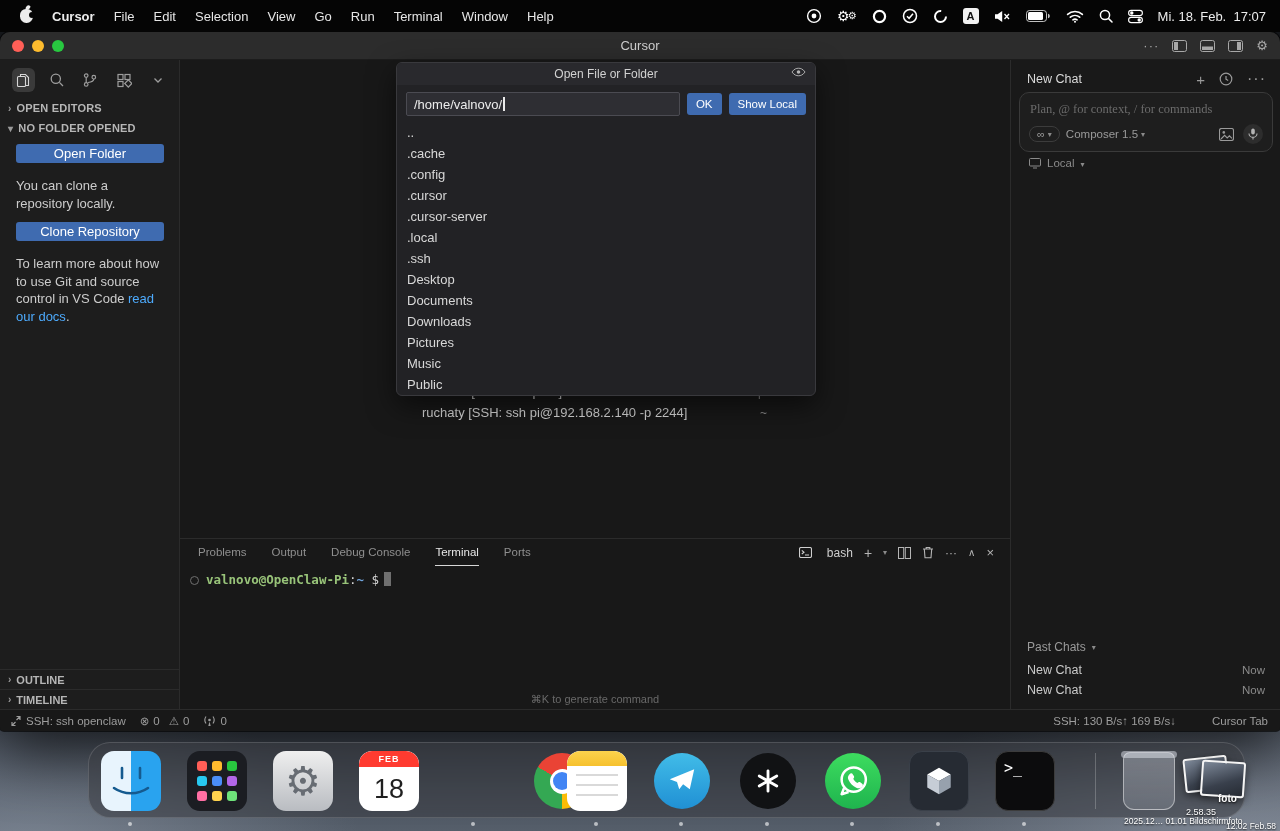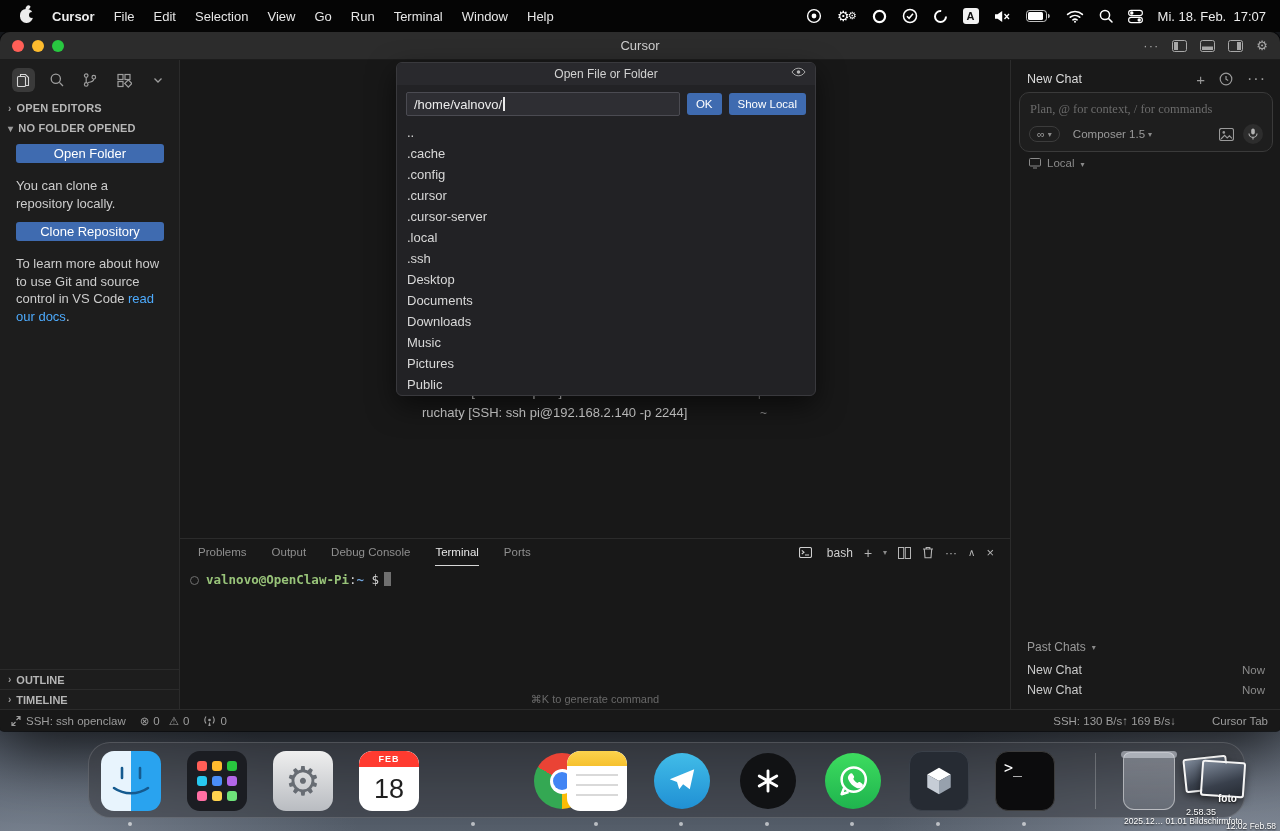--- a/index.html
+++ b/index.html
@@ -88,21 +88,21 @@
     background:#191919; border-left:1px solid #2b2b2b; }
   .chat-h { display:flex; align-items:center; padding:10px 14px 6px 16px; }
   .chat-title { font-size:12.5px; color:#dadada; }
   .chat-hi { margin-left:auto; display:flex; gap:14px; align-items:center; color:#9a9a9a; }
   .chat-card { position:absolute; left:8px; top:32px; width:254px; height:60px;
     background:#1e1e1e; border:1px solid #3a3a3a; border-radius:10px; padding:9px 10px 8px; }
   .chat-ph { font-size:12.5px; color:#6b6b6b;font-family:Liberation Serif, serif; }
   .card-ctl { position:absolute; left:9px; right:9px; bottom:7px; display:flex; align-items:center; }
   .pill { display:flex; align-items:center; gap:3px; border:1px solid #3c3c3c; border-radius:9px;
     padding:1px 7px; font-size:11px; color:#9a9a9a; }
-  .model { display:flex; align-items:center; gap:3px; margin-left:13px; font-size:11.5px; color:#9a9a9a; }
+  .model { display:flex; align-items:center; gap:3px; margin-left:6px; font-size:11.5px; color:#9a9a9a; }
   .chev { font-size:8px; color:#8a8a8a; }
   .card-icons { margin-left:auto; display:flex; gap:9px; align-items:center; }
   .mic-wrap { width:20px; height:20px; border-radius:50%; background:#2d2d2d; display:flex; align-items:center; justify-content:center; }
   .local-row { position:absolute; left:18px; top:97px; display:flex; align-items:flex-end; gap:6px;
     font-size:11.5px; color:#8a8a8a; }
   .past-h { position:absolute; left:16px; top:580px; display:flex; gap:6px; align-items:center;
     font-size:12px; color:#9a9a9a; }
   .chat-row { position:absolute; left:0; width:270px; height:20px; padding:0 16px;
     display:flex; align-items:center; font-size:12.5px; color:#c9c9c9; }
   .chat-row .time { margin-left:auto; font-size:11.5px; color:#8a8a8a; }
@@ -522,22 +522,22 @@
       <div class="qi-item">..</div>
       <div class="qi-item">.cache</div>
       <div class="qi-item">.config</div>
       <div class="qi-item">.cursor</div>
       <div class="qi-item">.cursor-server</div>
       <div class="qi-item">.local</div>
       <div class="qi-item">.ssh</div>
       <div class="qi-item">Desktop</div>
       <div class="qi-item">Documents</div>
       <div class="qi-item">Downloads</div>
+      <div class="qi-item">Pictures</div>
       <div class="qi-item">Music</div>
-      <div class="qi-item">Pictures</div>
       <div class="qi-item">Public</div>
     </div>
   </div>
 
   <div class="dock">
     <div class="dicon ic-finder" style="left:12px;">
       <svg width="60" height="60" viewBox="0 0 60 60" fill="none" stroke="#155a8f" stroke-width="2.6" stroke-linecap="round">
           <path d="M21 17v10M39 17v10M13 37c10 7 24 7 34 0"></path>
         </svg>
     </div>

